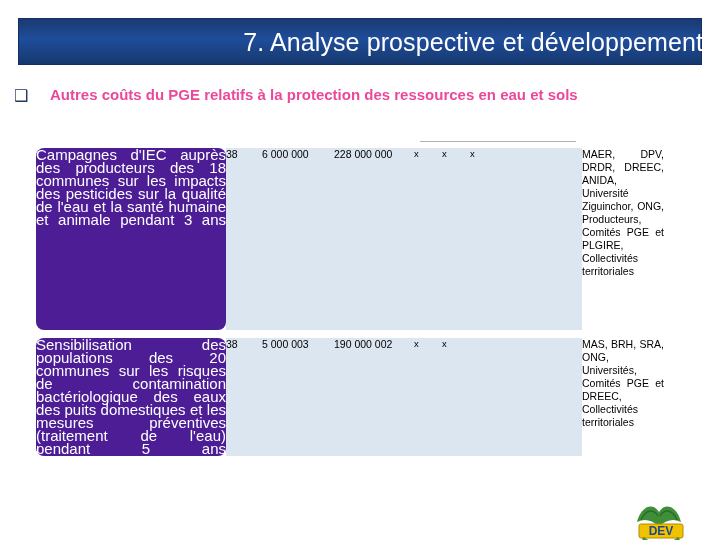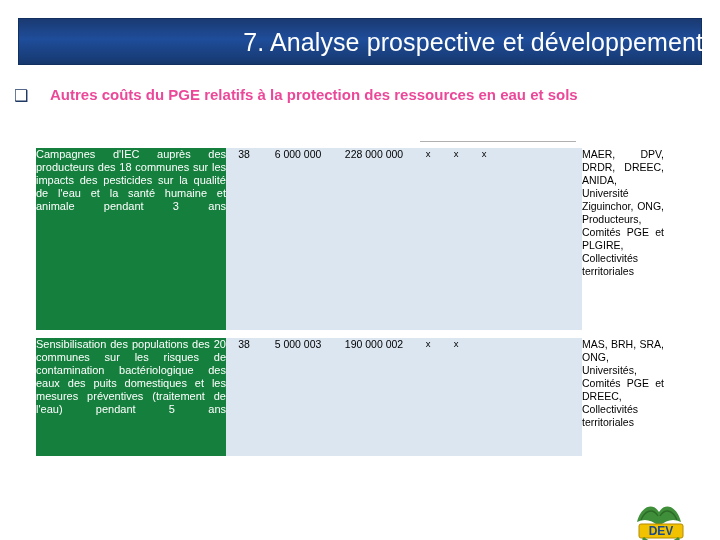--- a/index.html
+++ b/index.html
@@ -112,34 +112,34 @@
   .hdr-line .tick {
     position: absolute;
     left: 6px;
     right: 6px;
     top: 5px;
     border-top: 1px solid #b0b0b0;
   }
 
   
   .act-cell {
-    background: #15803d;
+    background: #4c1d95;
     color: #ffffff;
-    font-size: 11px;
+    font-size: 15px;
     line-height: 13px;
     text-align: justify;
     text-align-last: justify;
     padding: 4px 4px 4px 4px;
     vertical-align: middle;
     border-right: 1px solid #ffffff;
+    border-radius: 8px;
   }
   .q-cell, .num-cell, .x-cell {
     background: #dce6f1;
     color: #000000;
-    text-align: center;
     vertical-align: middle;
     font-size: 10.5px;
     border-right: 1px solid #ffffff;
   }
   .x-cell { font-size: 9.5px; }
   .blank-cell {
     background: #dce6f1;
     border-right: 1px solid #ffffff;
   }
   .resp-cell {

